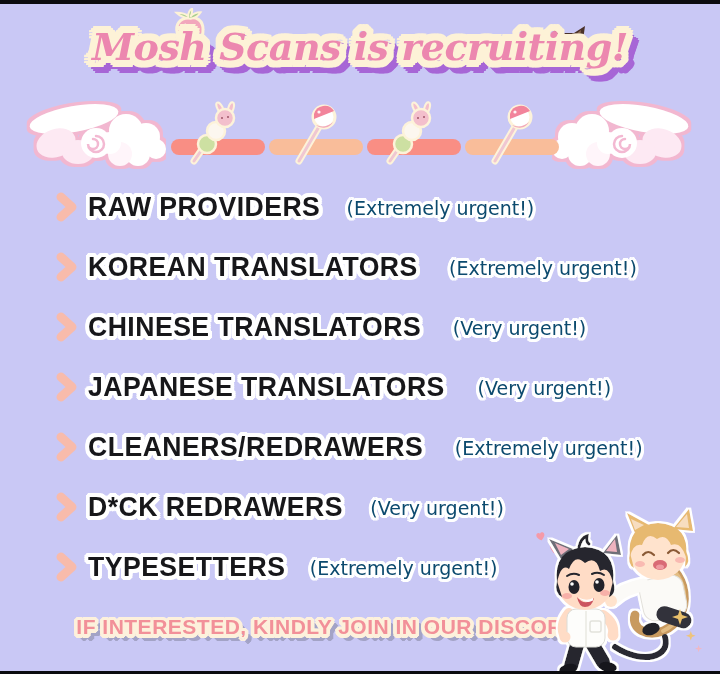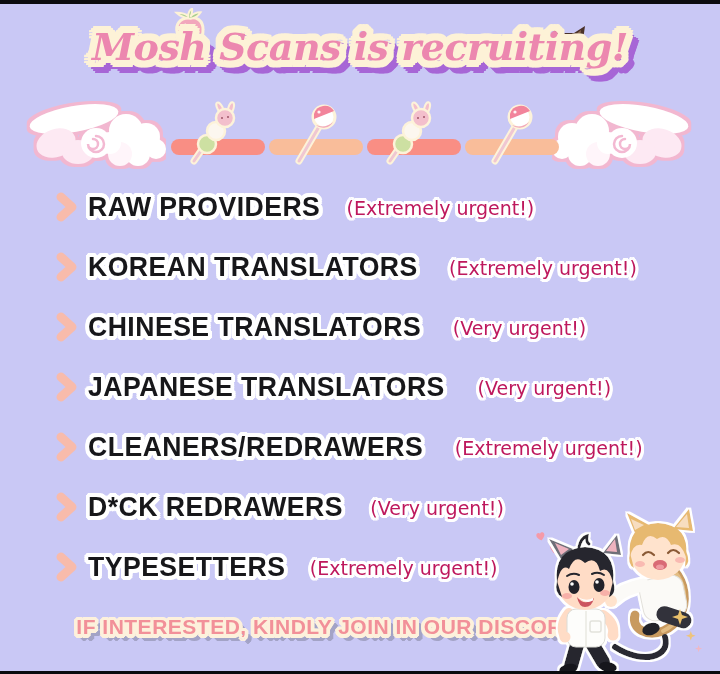--- a/index.html
+++ b/index.html
@@ -52,21 +52,21 @@
     font-weight:bold; font-size:28px; letter-spacing:0.5px; color:#17171a;
     text-shadow:
       4px 0 #fff, -4px 0 #fff, 0 4px #fff, 0 -4px #fff,
       3px 3px #fff, -3px 3px #fff, 3px -3px #fff, -3px -3px #fff,
       4px 2px #fff, 4px -2px #fff, -4px 2px #fff, -4px -2px #fff,
       2px 4px #fff, -2px 4px #fff, 2px -4px #fff, -2px -4px #fff;
   }
   .role-urgency {
     display:inline-block; margin-left:4px; padding-top:2px;
     font-family:"DejaVu Sans", sans-serif;
-    font-size:19px; color:#be185d;
+    font-size:19px; color:#0c4a6e;
     text-shadow:
       3px 0 #fff, -3px 0 #fff, 0 3px #fff, 0 -3px #fff,
       2px 2px #fff, -2px 2px #fff, 2px -2px #fff, -2px -2px #fff,
       3px 1.5px #fff, 3px -1.5px #fff, -3px 1.5px #fff, -3px -1.5px #fff,
       1.5px 3px #fff, -1.5px 3px #fff, 1.5px -3px #fff, -1.5px -3px #fff;
   }
 
   
   .footer { position:absolute; left:70px; top:614px; width:515px; text-align:center; z-index:2; }
   .footer-line {

